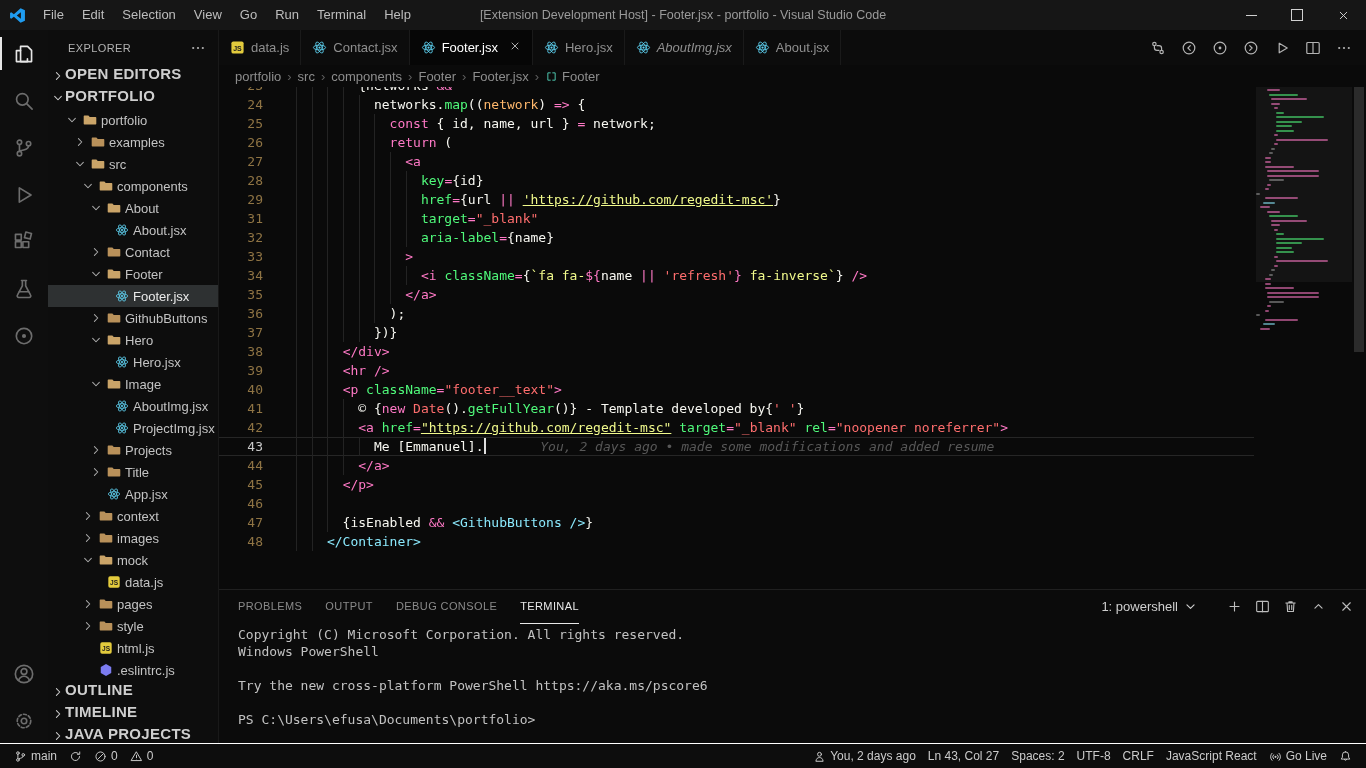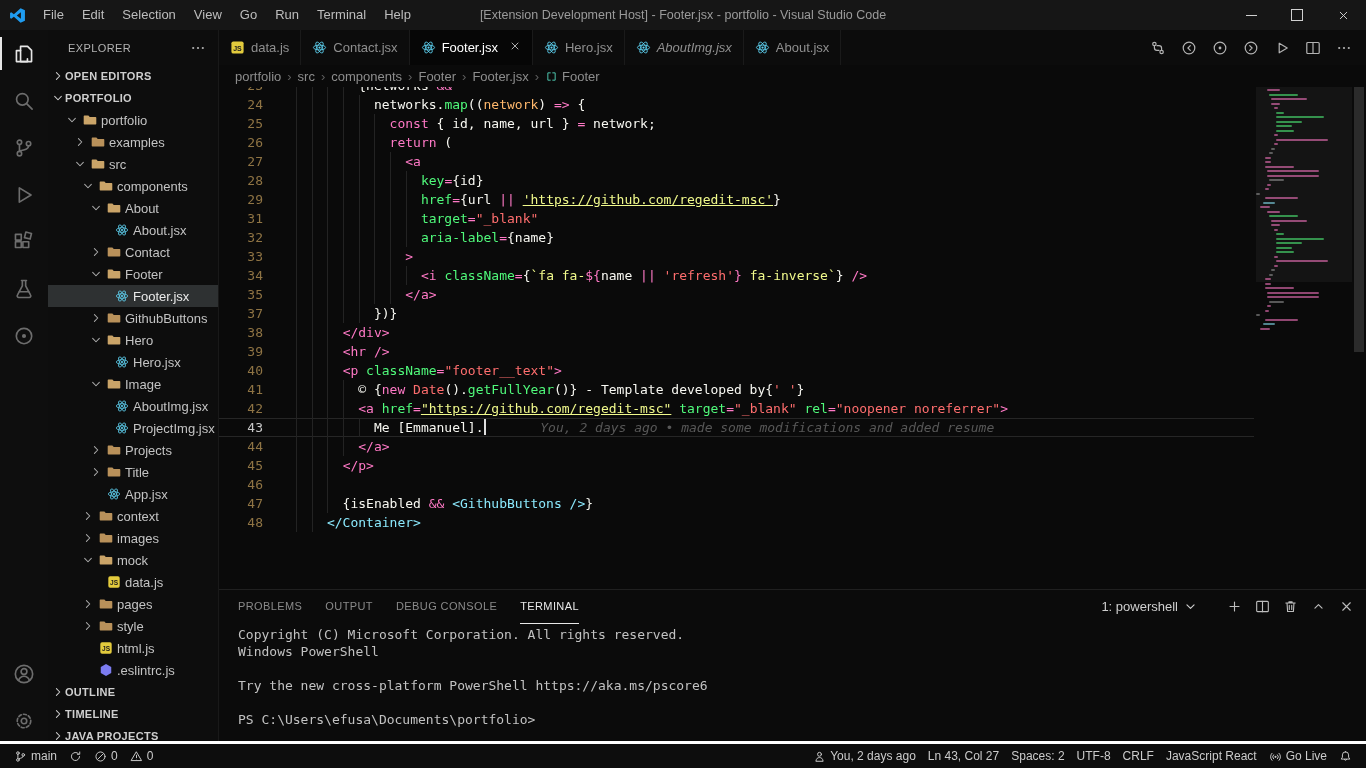--- a/index.html
+++ b/index.html
@@ -27,21 +27,21 @@
   .activitybar{width:48px;background:#0e0e0e;display:flex;flex-direction:column;flex:none;}
   .ab-item{height:47px;display:flex;align-items:center;justify-content:center;color:#6d6d6d;position:relative;}
   .ab-item .ic svg{width:22px;height:22px;}
   .ab-item.active{color:#e6e6e6;}
   .ab-item.active::before{content:'';position:absolute;left:0;top:7px;bottom:7px;width:2px;background:#e6e6e6;}
   .ab-bottom{margin-top:auto;}
 
   .sidebar{width:170px;background:#0d0d0d;border-right:1px solid #191919;flex:none;display:flex;flex-direction:column;overflow:hidden;}
   .sidebar-header{height:35px;flex:none;display:flex;align-items:center;padding:0 12px 0 20px;font-size:11px;letter-spacing:.4px;color:#b3b3b3;}
   .sidebar-header .sp{flex:1;}
-  .section-header{height:22px;flex:none;display:flex;align-items:center;font-size:11px;font-weight:bold;color:#cfcfcf;letter-spacing:.3px;padding-left:3px;white-space:nowrap;}
+  .section-header{height:22px;flex:none;display:flex;font-size:15px;font-weight:bold;color:#cfcfcf;letter-spacing:.3px;padding-left:3px;white-space:nowrap;}
   .section-header .ic svg,.tree-chev .ic svg{width:14px;height:14px;}
   .tree{flex:none;}
   .tree-row{height:22px;display:flex;align-items:center;white-space:nowrap;color:#c3c3c3;}
   .tree-row.selected{background:#2e3132;color:#eaeaea;}
   .tree-chev{width:16px;flex:none;display:flex;justify-content:center;color:#ababab;}
   .tree-icon{width:20px;flex:none;display:flex;justify-content:center;}
   .tree-icon svg{width:14px;height:14px;}
   .tree-label{margin-left:1px;}
 
   
@@ -85,21 +85,21 @@
   .panel-tab{height:33px;display:flex;align-items:center;margin-right:23px;font-size:11px;letter-spacing:.4px;color:#8a8a8a;border-bottom:1px solid transparent;}
   .panel-tab.active{color:#e8e8e8;border-bottom-color:#e8e8e8;}
   .panel-actions{margin-left:auto;display:flex;align-items:center;gap:13px;color:#bdbdbd;}
   .term-sel{display:flex;align-items:center;gap:5px;font-size:13px;color:#cfcfcf;margin-right:16px;}
   .term-sel .ic svg{width:13px;height:13px;}
   .panel-actions .ic svg{width:15px;height:15px;}
   .terminal{flex:1;padding:3px 0 0 19px;font-family:"DejaVu Sans Mono",monospace;font-size:13px;line-height:17px;color:#c2c2c2;overflow:hidden;}
   .term-line{min-height:17px;white-space:pre;}
 
   
-  .statusbar{position:absolute;left:0;right:0;bottom:0;height:24px;background:#0d0d0d;border-top:3px solid #ffffff;display:flex;align-items:center;font-size:12px;color:#cbcbcb;padding:0 8px;}
+  .statusbar{position:absolute;left:0;right:0;bottom:0;height:24px;background:#0d0d0d;border-top:1px solid #ffffff;display:flex;align-items:center;font-size:12px;color:#cbcbcb;padding:0 8px;}
   .sb-item{display:flex;align-items:center;gap:4px;padding:0 6px;height:24px;white-space:nowrap;}
   .sb-item .ic svg{width:13px;height:13px;}
   .sb-right{margin-left:auto;display:flex;align-items:flex-start;}
 </style>
 </head>
 <body>
 
 <div class="window">
 
   <div class="titlebar">
@@ -874,20 +874,24 @@
               <span class="lnum">33</span>
               <span class="ltext" style="--ind: 16;"><span style="color: rgb(248, 248, 242);">                </span><span style="color: rgb(255, 121, 198);">&gt;</span></span>
             </div>
             <div class="cline">
               <span class="lnum">34</span>
               <span class="ltext" style="--ind: 18;"><span style="color: rgb(248, 248, 242);">                  </span><span style="color: rgb(255, 121, 198);">&lt;i </span><span style="color: rgb(80, 250, 123);">className</span><span style="color: rgb(255, 121, 198);">=</span><span style="color: rgb(248, 248, 242);">{</span><span style="color: rgb(241, 250, 140);">`fa fa-</span><span style="color: rgb(255, 121, 198);">${</span><span style="color: rgb(248, 248, 242);">name </span><span style="color: rgb(255, 121, 198);">|| </span><span style="color: rgb(255, 110, 110);">'refresh'</span><span style="color: rgb(255, 121, 198);">}</span><span style="color: rgb(241, 250, 140);"> fa-inverse`</span><span style="color: rgb(248, 248, 242);">} </span><span style="color: rgb(255, 121, 198);">/&gt;</span></span>
             </div>
             <div class="cline">
               <span class="lnum">35</span>
               <span class="ltext" style="--ind: 16;"><span style="color: rgb(248, 248, 242);">                </span><span style="color: rgb(255, 121, 198);">&lt;/a&gt;</span></span>
+            </div>
+            <div class="cline">
+              <span class="lnum">36</span>
+              <span class="ltext" style="--ind: 14;"><span style="color: rgb(248, 248, 242);">              );</span></span>
             </div>
             <div class="cline">
               <span class="lnum">37</span>
               <span class="ltext" style="--ind: 12;"><span style="color: rgb(248, 248, 242);">            })}</span></span>
             </div>
             <div class="cline">
               <span class="lnum">38</span>
               <span class="ltext" style="--ind: 8;"><span style="color: rgb(248, 248, 242);">        </span><span style="color: rgb(255, 121, 198);">&lt;/div&gt;</span></span>
             </div>
             <div class="cline">

